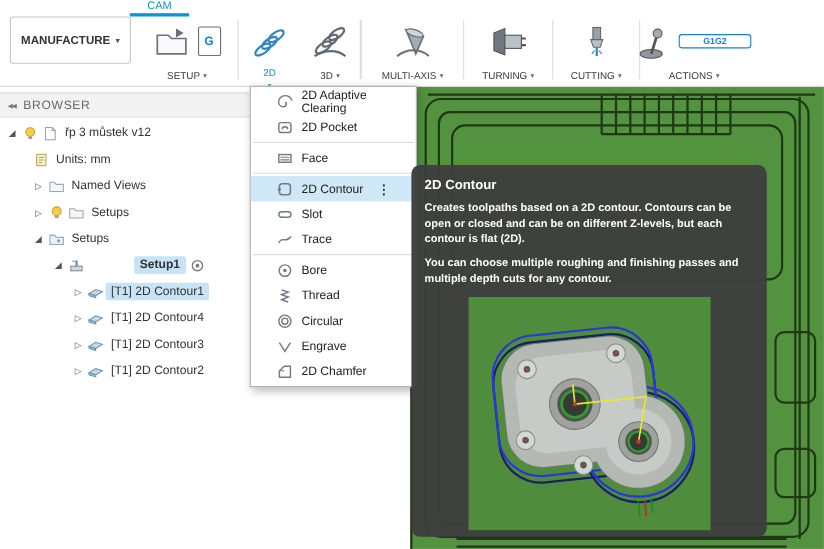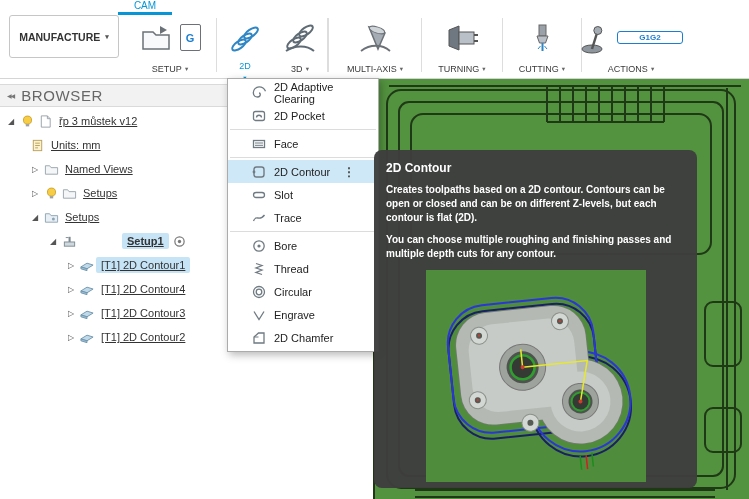--- a/index.html
+++ b/index.html
@@ -33,26 +33,26 @@
   .gtxt{color:#1c7ed0;font-weight:bold;font-size:11px;}
   .badge{border:1.5px solid #1c7ed0;border-radius:3px;padding:1px 21px;display:flex;
          flex-direction:row;align-items:center;background:#fff;}
   .badge span{font-size:8px;font-weight:bold;color:#1c7ed0;line-height:1.2;}
 
   
   .browser{position:absolute;left:0;top:84px;width:227px;bottom:0;z-index:2;}
   .bheader{height:21px;background:#f2f2f2;border-top:1px solid #dadada;border-bottom:1px solid #dadada;
            display:flex;align-items:center;gap:7px;padding:0 7px;}
   .bcollapse{font-size:6px;color:#777;letter-spacing:-1px;}
-  .btitle{font-size:15px;color:#666;letter-spacing:.6px;}
+  .btitle{font-size:11px;color:#666;letter-spacing:.6px;}
   .tree{padding-top:2px;background:#fff;}
   .trow{height:24px;display:flex;align-items:center;font-size:11px;color:#333;}
   .exp{width:14px;text-align:center;font-size:8px;color:#555;flex:none;}
   .icn{width:18px;height:16px;display:flex;align-items:center;justify-content:center;flex:none;}
-  .lbl{padding:2px 5px;border-radius:2px;white-space:nowrap;text-decoration:underline;}
+  .lbl{padding:2px 5px;border-radius:2px;white-space:nowrap;}
   .lbl.sel{background:#c6e4f6;}
   .lbl.bold{font-weight:bold;margin-left:44px;}
   .radio{margin-left:4px;}
 
   
   .menu{position:absolute;left:227px;top:78px;width:150px;background:#fff;
         border:1px solid #ababab;box-shadow:2px 3px 8px rgba(0,0,0,.28);z-index:5;padding:2px 0;}
   .mitem{height:23px;display:flex;align-items:center;gap:7px;padding:0 23px;font-size:11px;color:#222;}
   .mitem.hl{background:#cfe8f7;}
   .micon{width:16px;height:16px;flex:none;}

